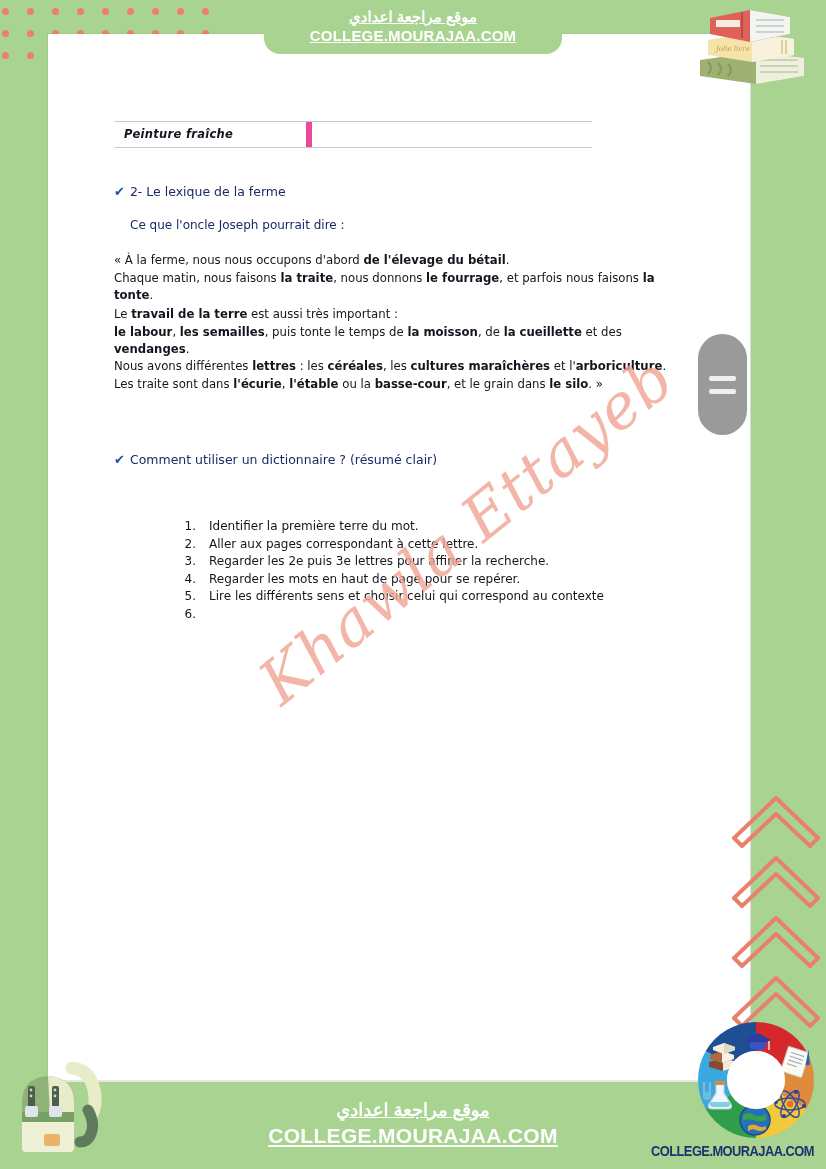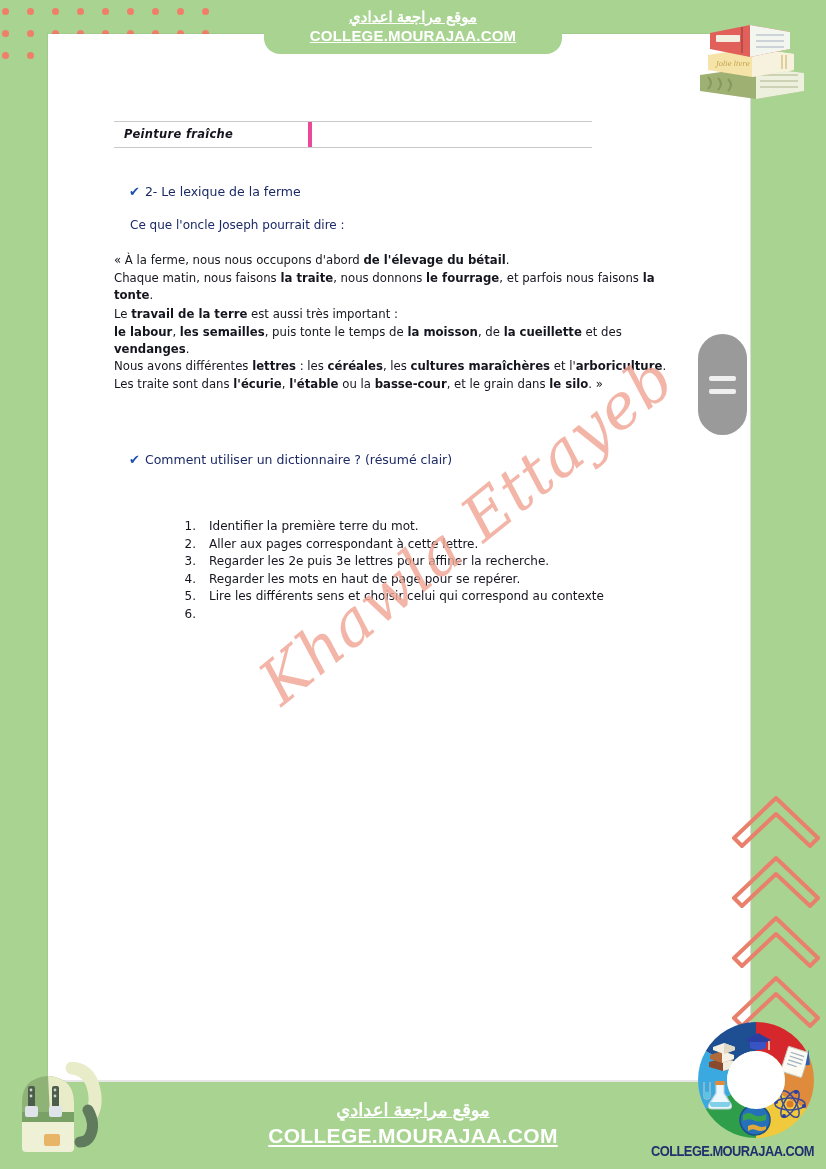--- a/index.html
+++ b/index.html
@@ -61,31 +61,31 @@
   
   #doc{position:absolute;left:48px;top:34px;width:702px;height:1046px;}
 
   .vocab-table{
     position:absolute;left:66px;top:87px;width:478px;
     border-top:1px solid #c9c9c9;border-bottom:1px solid #c9c9c9;
     display:flex;
   }
   .vocab-table .c1{
     width:198px;box-sizing:border-box;padding:5px 4px 6px 10px;
-    border-right:4px solid #ec4899;
+    border-right:6px solid #ec4899;
     font-family:"DejaVu Sans", sans-serif;font-weight:bold;font-style:italic;
     font-size:11.5px;color:#15151f;letter-spacing:.3px;
   }
   .vocab-table .c2{
     flex:1;box-sizing:border-box;padding:5px 4px 6px 9px;
     font-family:"DejaVu Sans", sans-serif;font-size:11.5px;color:#15151f;
   }
 
   .h-check{
-    position:absolute;left:81px;color:#1b2a66;
+    position:absolute;left:66px;color:#1b2a66;
     font-size:12.5px;font-family:"DejaVu Sans", sans-serif;
     white-space:nowrap;
   }
   .h-check .tick{color:#1d4fb0;font-weight:bold;font-size:13px;margin-right:5px;}
   .lead{
     position:absolute;left:66px;color:#1b2a66;
     font-size:12px;font-family:"DejaVu Sans", sans-serif;margin-left:16px;
   }
 
   .para{
@@ -122,21 +122,21 @@
     position:absolute;left:698px;top:334px;width:49px;height:101px;
     background:#9a9a9a;border-radius:25px;
     display:flex;flex-direction:column;align-items:center;justify-content:center;gap:8px;
   }
   #drag-handle i{display:block;width:27px;height:5px;background:#efefef;border-radius:2px;}
 
   
   #chevrons{position:absolute;left:728px;top:792px;width:98px;height:240px;}
 
   
-  #books{position:absolute;left:694px;top:15px;width:116px;height:92px;}
+  #books{position:absolute;left:694px;top:0;width:116px;height:92px;}
   #backpack{position:absolute;left:12px;top:1062px;width:106px;height:100px;}
   #wheel{position:absolute;left:694px;top:1018px;width:124px;height:124px;}
 </style>
 </head>
 <body>
 
 <div id="frame">
 
   <div id="top-green-band"></div>
   <div id="corner-tl"></div>

